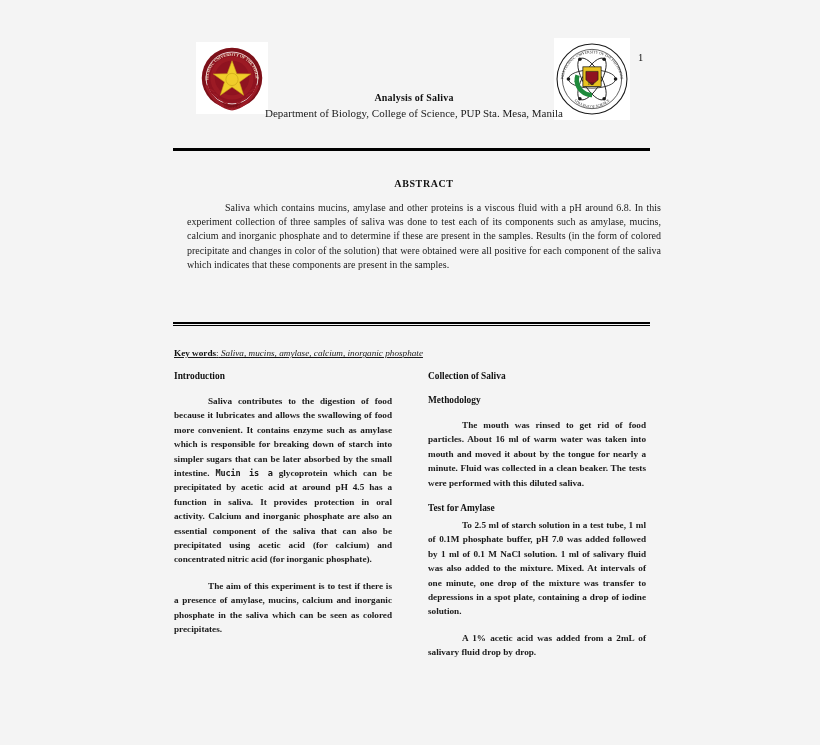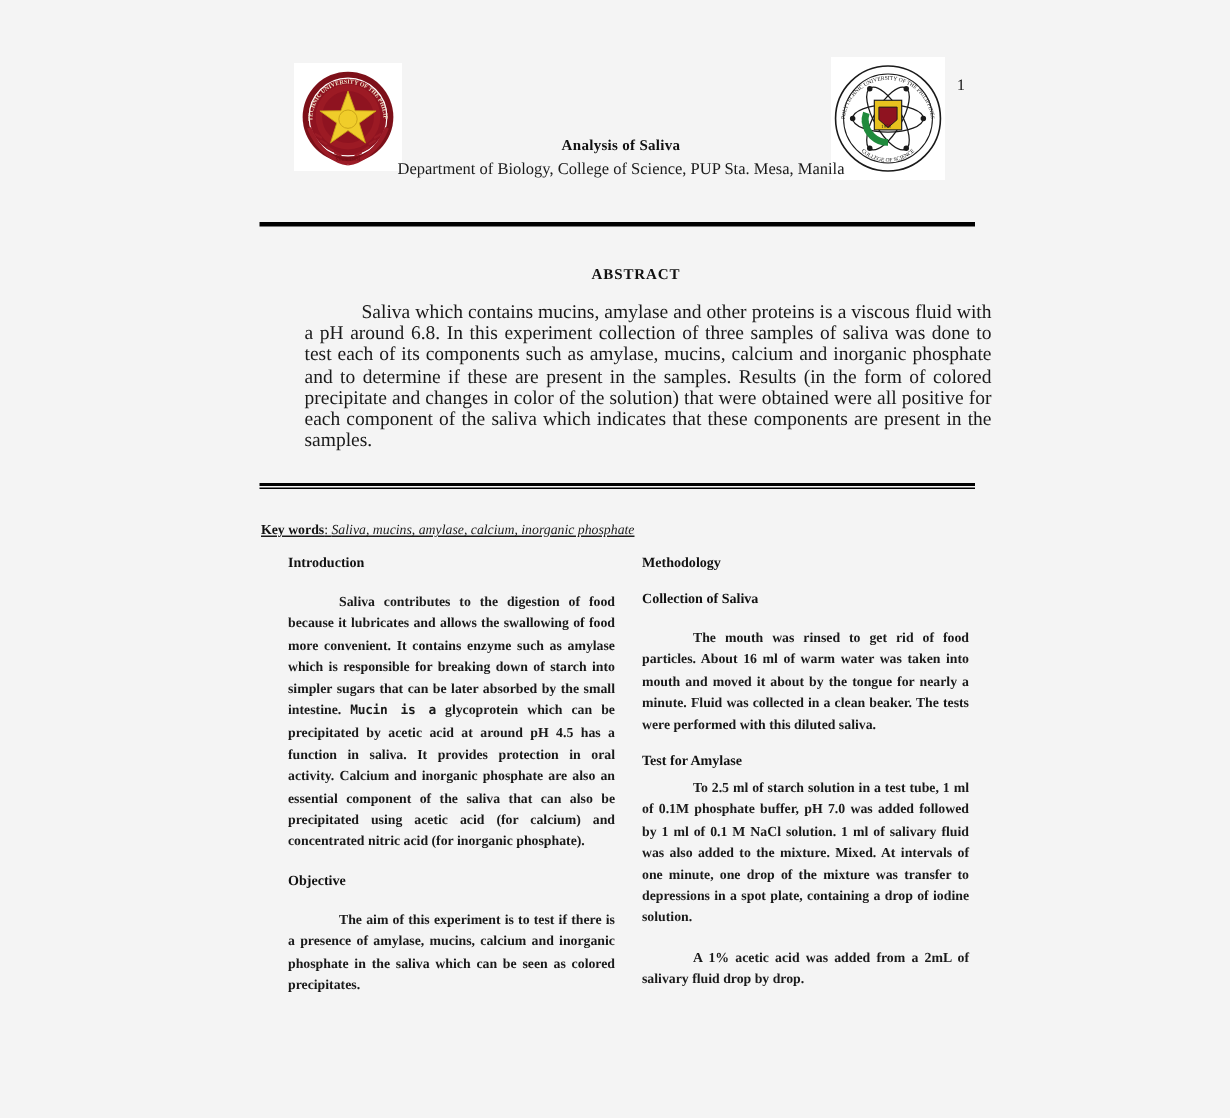--- a/index.html
+++ b/index.html
@@ -115,26 +115,25 @@
   }
   .abstract-heading {
     text-align: center;
     font-size: 10px;
     font-weight: bold;
     letter-spacing: 0.6px;
     margin-bottom: 12px;
     color: #111;
   }
   .abstract-text {
-    font-size: 13px;
+    font-size: 10px;
     line-height: 14.2px;
     text-align: justify;
     text-indent: 38px;
     color: #1a1a1a;
-    margin-left: 16px;
   }
 
   
   .keywords {
     position: absolute;
     left: 174px;
     top: 347px;
     width: 474px;
     font-size: 9.2px;
     line-height: 13px;
@@ -154,21 +153,21 @@
     left: 174px;
     top: 370px;
     width: 474px;
     height: 340px;
   }
   .col {
     position: absolute;
     top: 0;
     width: 218px;
   }
-  .col-left  { left: 18px; }
+  .col-left  { left: 0px; }
   .col-right { left: 254px; }
 
   .sec-heading {
     font-size: 9.4px;
     font-weight: bold;
     color: #111;
     margin: 0 0 11px 0;
     line-height: 13px;
   }
   .sec-heading.tight { margin-bottom: 3px; }
@@ -278,30 +277,29 @@
   </div>
 
   <div class="columns">
 
     <div class="col col-left">
 
       <div class="sec-heading">Introduction</div>
 
       <p class="body-text"><span>Saliva contributes to the digestion of food because it lubricates and allows the swallowing of food more convenient. It contains enzyme such as amylase which is responsible for breaking down of starch into simpler sugars that can be later absorbed by the small intestine. </span><span class="odd-font">Mucin is a</span><span> glycoprotein which can be precipitated by acetic acid at around pH 4.5 has a function in saliva. It provides protection in oral activity. Calcium and inorganic phosphate are also an essential component of the saliva that can also be precipitated using acetic acid (for calcium) and concentrated nitric acid (for inorganic phosphate).</span></p>
 
-      <div class="sec-heading spaced-top">Objective</div>
 
       <p class="body-text">The aim of this experiment is to test if there is a presence of amylase, mucins, calcium and inorganic phosphate in the saliva which can be seen as colored precipitates.</p>
     </div>
 
     <div class="col col-right">
 
+      <div class="sec-heading">Collection of Saliva</div>
+
       <div class="sec-heading">Methodology</div>
-
-      <div class="sec-heading">Collection of Saliva</div>
 
       <p class="body-text">The mouth was rinsed to get rid of food particles. About 16 ml of warm water was taken into mouth and moved it about by the tongue for nearly a minute. Fluid was collected in a clean beaker. The tests were performed with this diluted saliva.</p>
 
       <div class="sec-heading tight">Test for Amylase</div>
 
       <p class="body-text">To 2.5 ml of starch solution in a test tube, 1 ml of 0.1M phosphate buffer, pH 7.0 was added followed by 1 ml of 0.1 M NaCl solution. 1 ml of salivary fluid was also added to the mixture. Mixed. At intervals of one minute, one drop of the mixture was transfer to depressions in a spot plate, containing a drop of iodine solution.</p>
 
 
       <p class="body-text">A 1% acetic acid was added from a 2mL of salivary fluid drop by drop.</p>
     </div>

